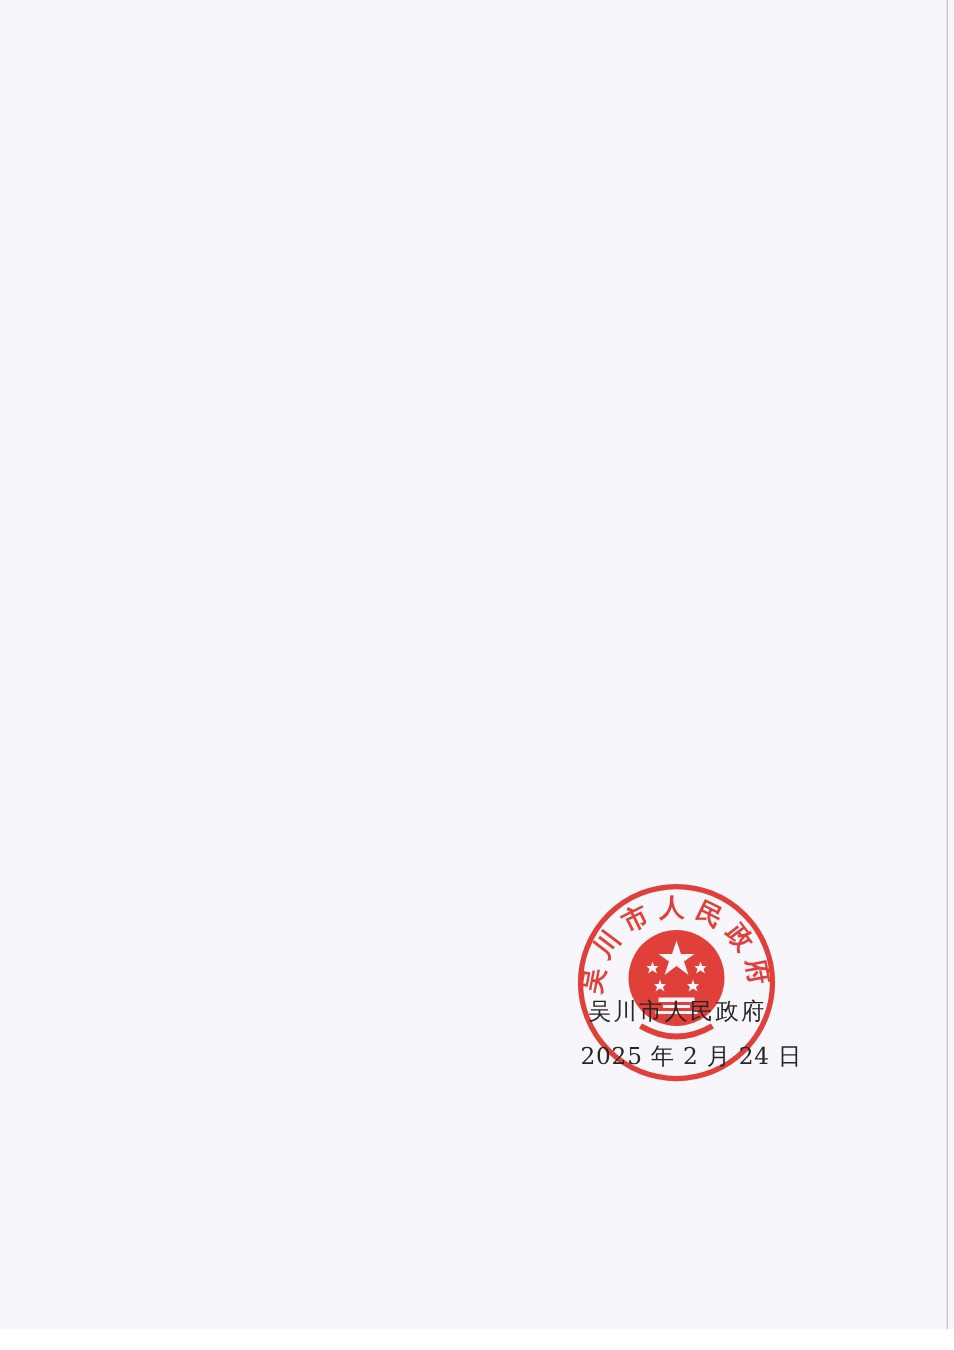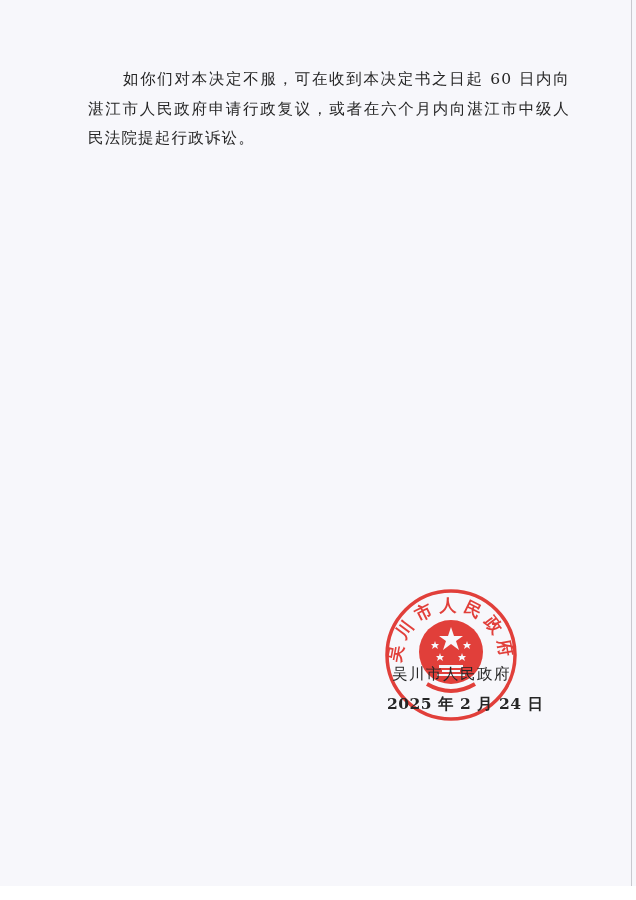--- a/index.html
+++ b/index.html
@@ -27,31 +27,30 @@
   .seal {
     position: absolute; left: 382px; top: 586px; width: 138px; height: 138px;
     opacity: 0.92;
   }
   .signature {
     position: absolute; left: 392px; top: 664px; width: 124px;
     font-size: 15.5px; letter-spacing: 1.5px; white-space: nowrap; color: #262626;
   }
   .date {
     position: absolute; left: 387px; top: 694px;
-    font-size: 15.5px; letter-spacing: 0.5px; white-space: nowrap; color: #262626; font-weight: bold;
+    font-size: 15.5px; letter-spacing: 0.5px; white-space: nowrap; color: #262626;
   }
 </style>
 </head>
 <body>
 
 <div class="page-edge-right"></div>
 <div class="bottom-strip"></div>
 
 <div class="body-text">
-  <p class="indent">如你们对本决定不服，可在收到本决定书之日起 60 日内向湛江市人民政府申请行政复议，或者在六个月内向湛江市中级人民法院提起行政诉讼。</p>
 </div>
 
 <svg class="seal" viewBox="0 0 138 138" xmlns="http://www.w3.org/2000/svg">
   <defs>
     <path id="sealArc" d="M 22 92 A 50 50 0 1 1 116 92"></path>
   </defs>
   <circle cx="69" cy="69" r="64" fill="none" stroke="#e0302a" stroke-width="3.5"></circle>
   <text font-size="17" fill="#e0302a" font-family="DejaVu Sans, sans-serif" font-weight="bold">
     <textPath href="#sealArc" startOffset="50%" text-anchor="middle" letter-spacing="6">吴川市人民政府</textPath>
   </text>

